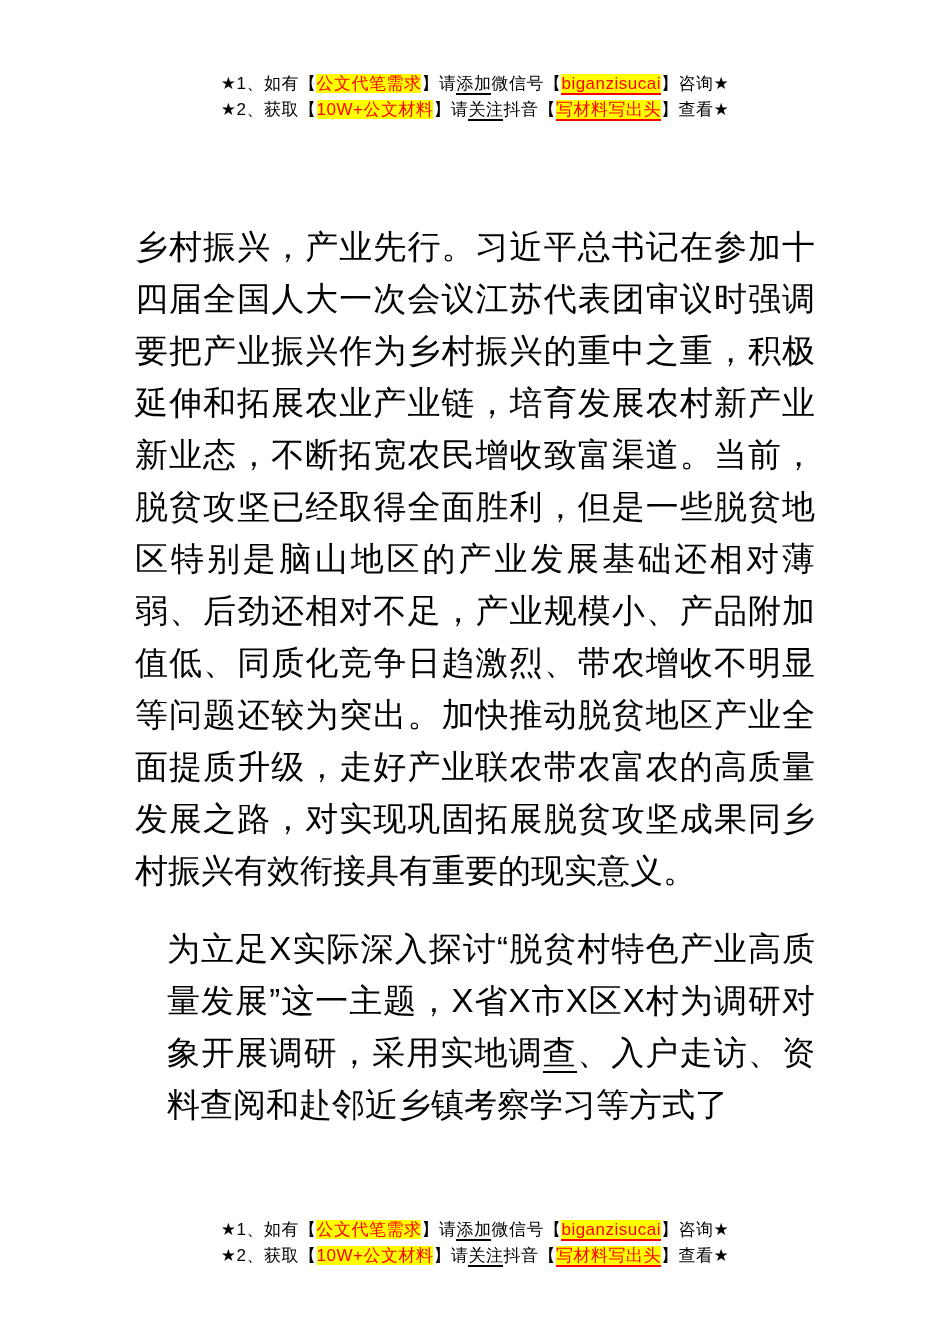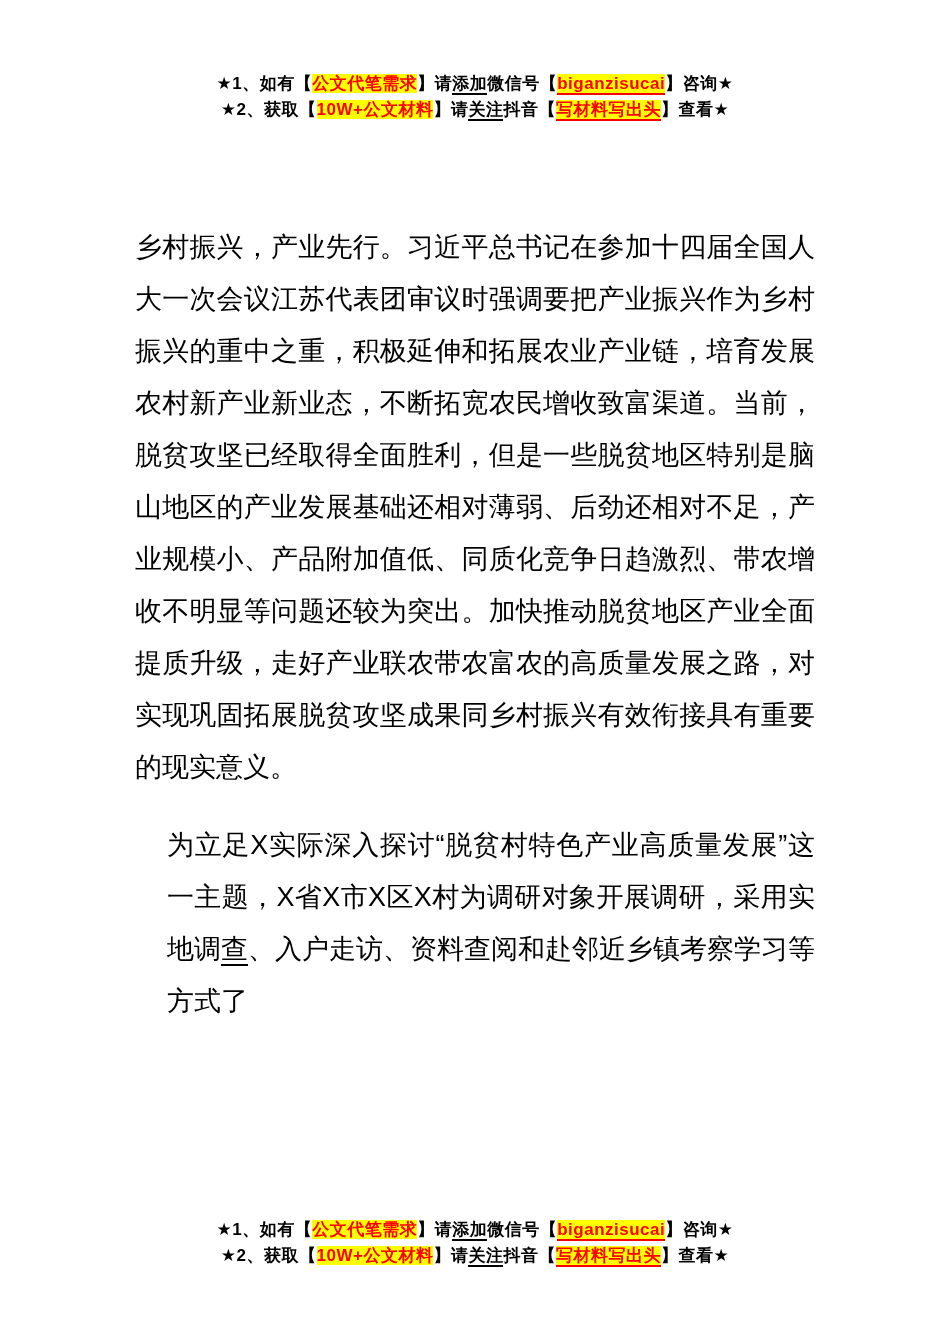--- a/index.html
+++ b/index.html
@@ -14,21 +14,21 @@
     margin: 0 auto;
     overflow: hidden;
     background: var(--page-background, #ffffff);
     color: var(--text-black, #000000);
     font-family: "Liberation Sans", "DejaVu Sans", sans-serif;
   }
   
   .notice {
     width: 100%;
     text-align: center;
-    font-weight: bold;
+    font-weight: normal;
     font-size: 17px;
     line-height: 26px;
     letter-spacing: 0.5px;
     white-space: nowrap;
   }
   .notice-top { padding-top: 71px; }
   .notice-bottom {
     position: absolute;
     top: 1217px;
     left: 0;
@@ -54,21 +54,21 @@
     font-size: 36px;
     font-weight: bold;
     line-height: 118px;
     letter-spacing: 1px;
   }
   .title-line { display: block; }
   
   .body-text {
     width: 680px;
     margin: 98px auto 0 auto;
-    font-size: 27px;
+    font-size: 33px;
     line-height: 52px;
     text-align: justify;
     font-weight: 400;
   }
   .para { margin: 0; }
   .para + .para { margin-top: 26px; margin-left: 32px; }
 </style>
 </head>
 <body>
 

